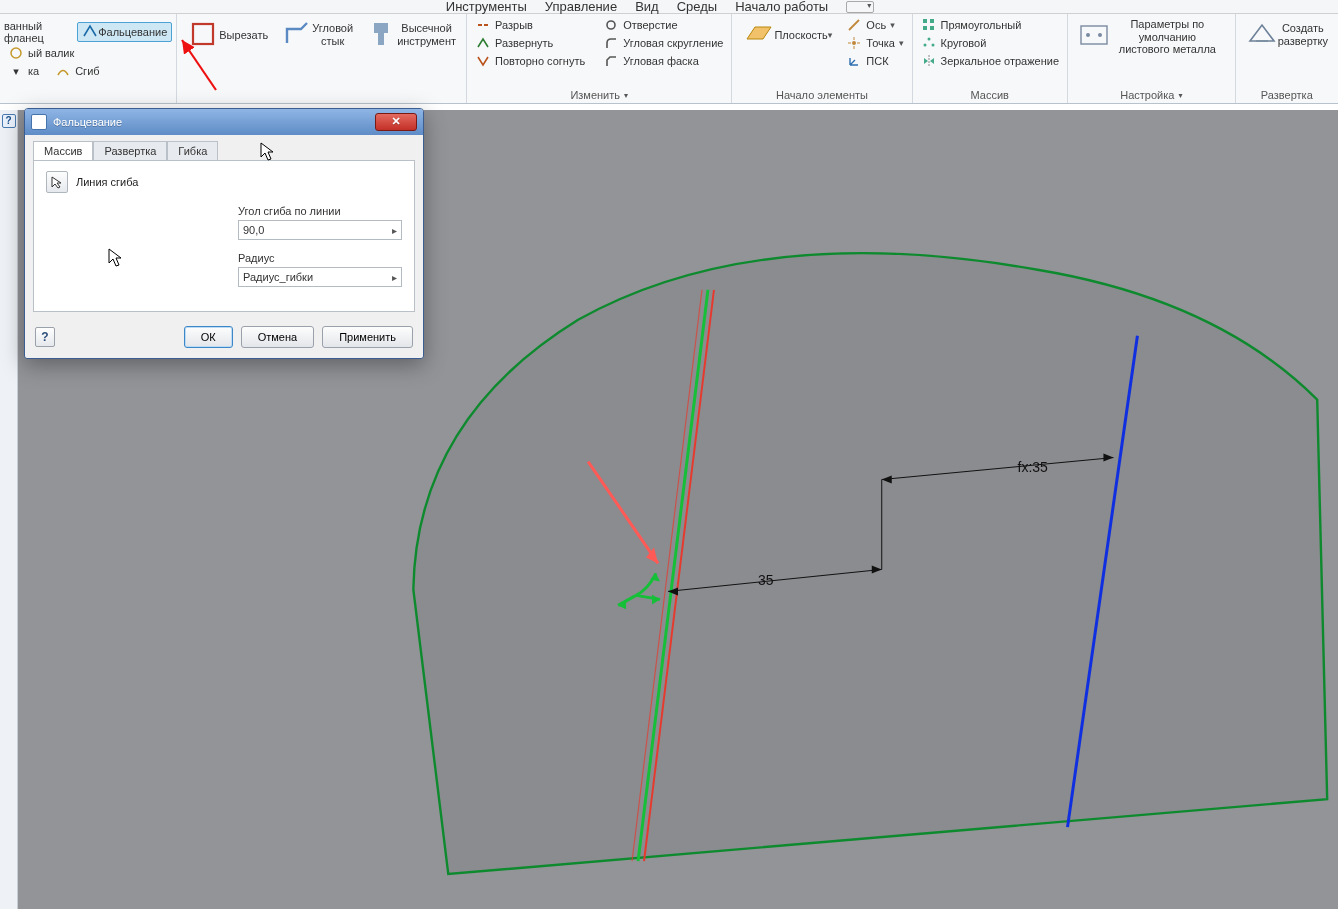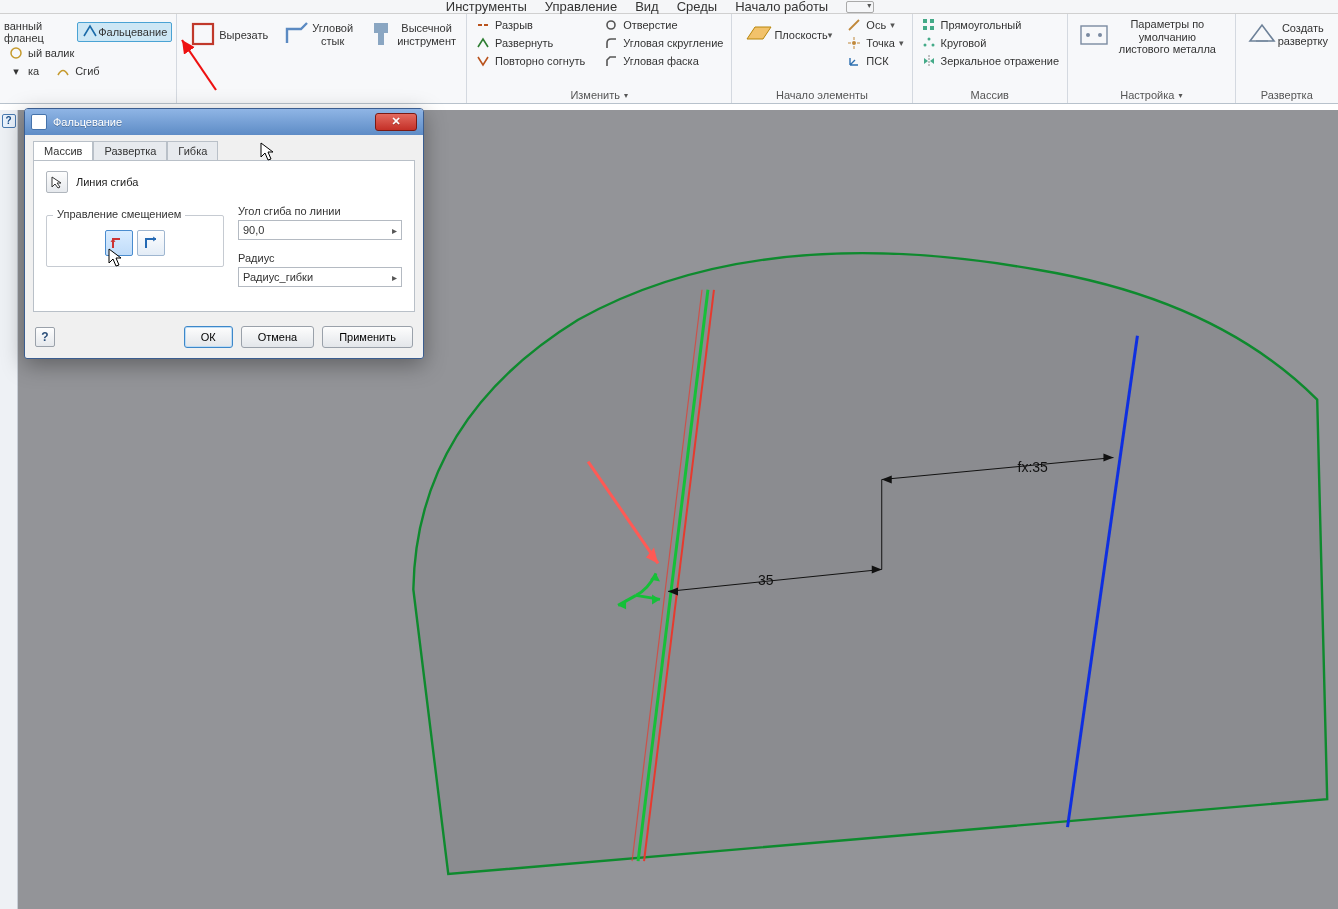--- a/index.html
+++ b/index.html
@@ -414,37 +414,20 @@
       <span class="sel-btn">
         <svg width="14" height="14">
             <path d="M2 2 L2 12 L5 9 L8 13 L10 12 L7 8 L11 8 Z" fill="#fff" stroke="#333" stroke-width="1"></path>
           </svg>
       </span>
       <span>Линия сгиба</span>
     </div>
 
     <div style="display:flex; gap:14px; margin-top:12px;">
       <div style="width:178px;">
-        <div class="fieldset">
-          <span class="fieldset-legend">Управление смещением</span>
-          <div class="toggle-row">
-            <span class="toggle active">
-                <svg width="18" height="16">
-                  <path d="M3 13 L3 4 L10 4" stroke="#c33" fill="none" stroke-width="2"></path>
-                  <path d="M3 4 L1 7 M3 4 L5 7" stroke="#c33"></path>
-                </svg>
-              </span>
-            <span class="toggle">
-                <svg width="18" height="16">
-                  <path d="M4 13 L4 4 L14 4" stroke="#2469b3" fill="none" stroke-width="2"></path>
-                  <path d="M14 4 L11 2 M14 4 L11 6" stroke="#2469b3"></path>
-                </svg>
-              </span>
-          </div>
-        </div>
       </div>
 
       <div style="flex:1;">
         <span class="lbl">Угол сгиба по линии</span>
         <div class="dd">
           <span>90,0</span>
           <span class="arr">▸</span>
         </div>
         <span class="lbl">Радиус</span>
         <div class="dd">

